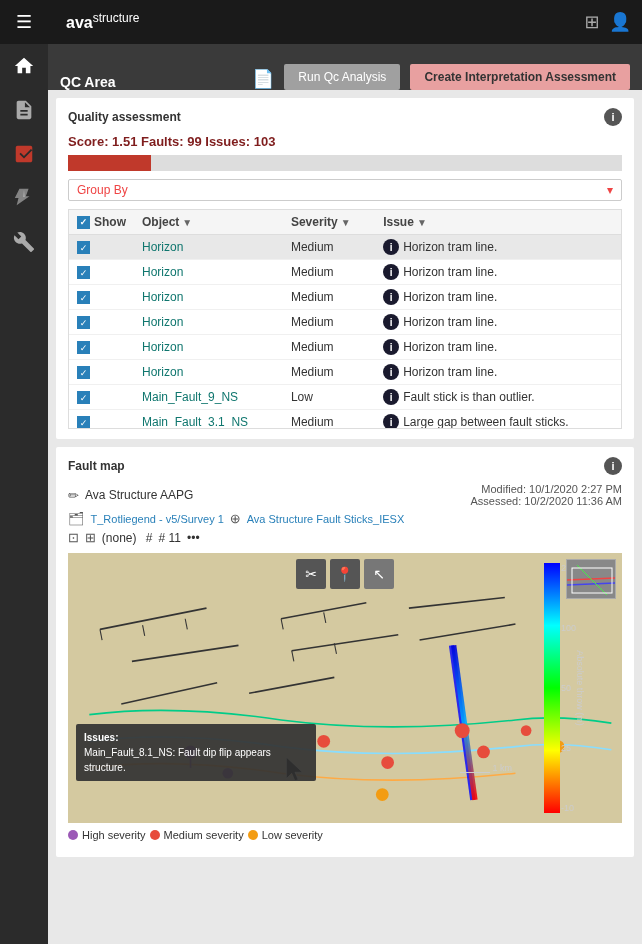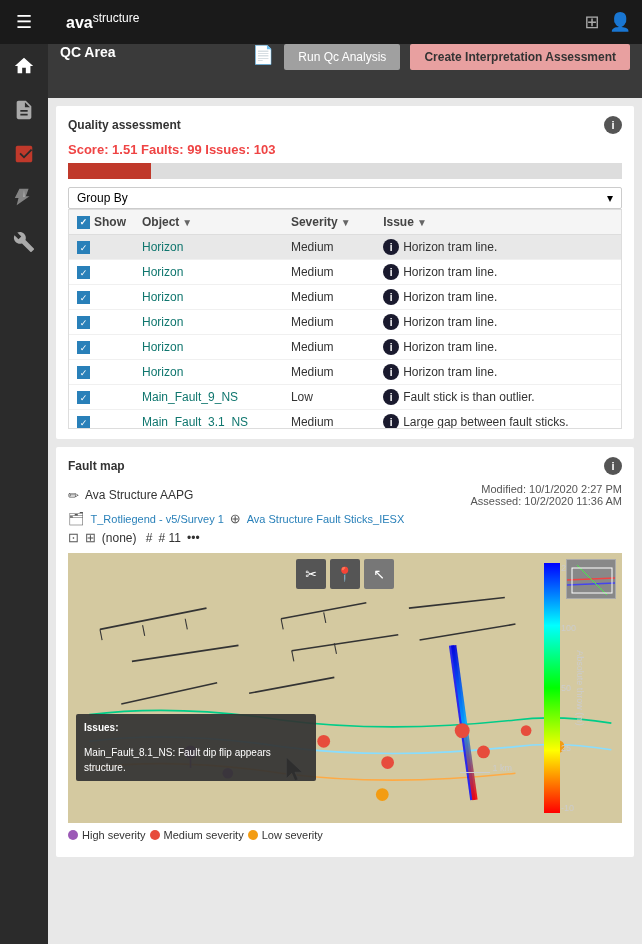--- a/index.html
+++ b/index.html
@@ -89,24 +89,24 @@
       vertical-align: super;
     }
     .topbar-icon {
       color: #aaa;
       font-size: 18px;
       cursor: pointer;
     }
 
     
     .header-row {
-      height: 54px;
+      height: 46px;
       background: #3a3a3a;
       display: flex;
-      align-items: flex-start;
+      align-items: flex-end;
       padding: 0 12px;
       gap: 10px;
     }
     .qc-area-label {
       color: white;
       font-size: 14px;
       font-weight: bold;
       flex: 1;
     }
     .header-file-icon {
@@ -171,21 +171,21 @@
       border-radius: 50%;
       display: flex;
       align-items: center;
       justify-content: center;
       font-size: 11px;
       font-weight: bold;
       cursor: pointer;
     }
 
     .score-line {
-      color: #ef4444;
+      color: #7f1d1d;
       font-weight: bold;
       font-size: 13px;
       margin-bottom: 6px;
     }
 
     .progress-bar-container {
       width: 100%;
       height: 16px;
       background: #ddd;
       margin-bottom: 8px;
@@ -194,22 +194,22 @@
       height: 100%;
       background: #c0392b;
     }
 
     .group-by-row {
       display: flex;
       align-items: center;
       border: 1px solid #ccc;
       border-radius: 2px;
       padding: 3px 8px;
-      margin-bottom: 0;
-      color: #000000;
+      margin-bottom: 8px;
+      color: #ef4444;
       font-size: 12px;
       justify-content: space-between;
     }
 
     
     .issues-table {
       width: 100%;
       border-collapse: collapse;
       font-size: 12px;
     }
@@ -409,21 +409,21 @@
       color: white;
       padding: 6px 8px;
       border-radius: 2px;
       font-size: 10px;
       line-height: 1.5;
       z-index: 20;
       max-width: 240px;
     }
     .tooltip-title {
       font-weight: bold;
-      margin-bottom: 10px;
+      margin-bottom: 0;
     }
 
     
     .map-legend {
       display: flex;
       gap: 4px;
       padding: 6px 0;
       font-size: 11px;
       color: #333;
       align-items: center;

